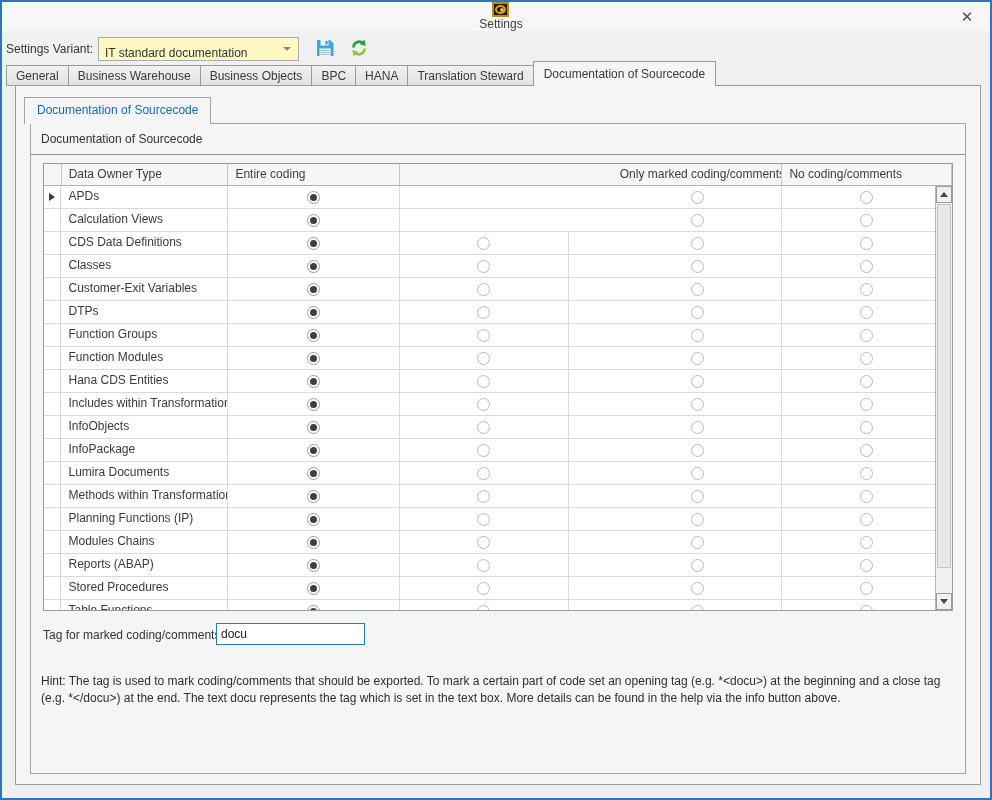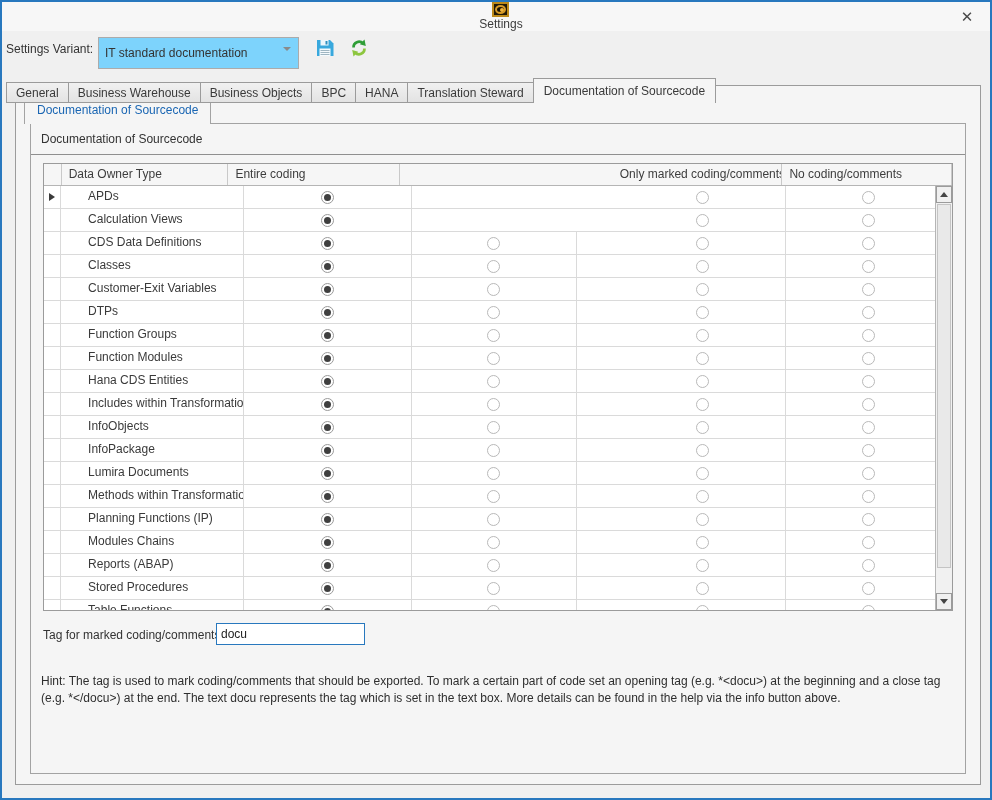--- a/index.html
+++ b/index.html
@@ -10,46 +10,46 @@
   }
   
   .titlebar{position:absolute;top:0;left:0;right:0;height:29px;background:#f7f7f7;display:flex;align-items:center;flex-direction:column;}
   .app-icon{width:17px;height:17px;margin-left:9px;background:#221a06;border:2px solid #bd8a1a;box-sizing:border-box;position:relative;}
   .app-icon i{position:absolute;inset:1px;border-radius:50%;border:2px solid #d79b27;background:#181203;box-sizing:border-box;}
   .app-icon i::after{content:"";position:absolute;right:0;top:1px;width:4px;height:4px;border-radius:50%;background:#f2b43c;}
   .title-text{margin-left:10px;color:#3c3c3c;}
   .close-btn{position:absolute;top:6px;right:14px;width:18px;height:18px;line-height:18px;text-align:center;color:#4a4a4a;font-size:15px;cursor:default;}
   
   .variant-label{position:absolute;top:40px;left:4px;}
-  .variant-select{position:absolute;top:35px;left:96px;width:201px;height:32px;box-sizing:border-box;background:#7dd3fc;border:1px solid #ababab;display:flex;align-items:center;padding-left:6px;}
+  .variant-select{position:absolute;top:35px;left:96px;width:201px;height:24px;box-sizing:border-box;background:#fef9c3;border:1px solid #ababab;display:flex;align-items:flex-end;padding-left:6px;}
   .dd-arrow{position:absolute;right:7px;top:9px;width:0;height:0;border-left:4px solid transparent;border-right:4px solid transparent;border-top:4px solid #8a8a8a;}
   .tool-icon{position:absolute;top:36px;width:20px;height:20px;}
   .tool-icon.save{left:313px;}
   .tool-icon.refresh{left:347px;}
   
-  .tabstrip{position:absolute;top:76px;left:4px;height:25px;display:flex;align-items:flex-end;z-index:3;}
+  .tabstrip{position:absolute;top:59px;left:4px;height:25px;display:flex;align-items:flex-end;z-index:3;}
   .tab{height:21px;line-height:20px;padding:0 9px;background:linear-gradient(#f1f1f1,#e3e3e3);
        border:1px solid #9b9b9b;box-sizing:border-box;margin-right:-1px;white-space:nowrap;color:#3a3a3a;}
   .tab.active{height:25px;line-height:24px;background:#f5f5f5;border-bottom:none;padding:0 10px;z-index:4;position:relative;}
   .tabpage{position:absolute;top:83px;left:13px;width:966px;height:700px;box-sizing:border-box;background:#f5f5f5;border:1px solid #9b9b9b;z-index:1;}
   
   .inner-tab{position:absolute;top:95px;left:22px;height:27px;line-height:25px;padding:0 12px;background:#f5f5f5;
              border:1px solid #a3a3a3;border-bottom:none;box-sizing:border-box;color:#1a66b3;z-index:2;}
   .groupbox{position:absolute;top:121px;left:28px;width:936px;height:651px;box-sizing:border-box;border:1px solid #a3a3a3;background:#f5f5f5;z-index:1;}
   .group-caption{height:30px;line-height:30px;padding-left:10px;border-bottom:1px solid #8f8f8f;color:#333;}
   
   .grid{position:absolute;left:12px;top:39px;width:910px;height:448px;box-sizing:border-box;background:#fff;border:1px solid #9b9b9b;overflow:hidden;}
   .grid-header{display:flex;height:22px;background:#f6f6f6;border-bottom:1px solid #b5b5b5;box-sizing:border-box;}
   .gh-cell{box-sizing:border-box;border-right:1px solid #c9c9c9;padding-left:7px;line-height:20px;color:#3d3d3d;overflow:hidden;white-space:nowrap;}
   .gh-cell.filler{flex:1;border-right:none;padding:0;}
   .c0{width:18px;} .c1{width:172px;} .c2{width:177px;} .c3{width:174px;margin-top:46px;} .c4{width:175px;margin-left:44px;} .c5{width:175px;}
   .grid-body{position:relative;height:424px;overflow:hidden;}
   .trow{display:flex;height:23px;box-sizing:border-box;border-bottom:1px solid #dadada;background:#fff;}
   .tcell{box-sizing:border-box;border-right:1px solid #dadada;height:100%;overflow:hidden;white-space:nowrap;}
-  .namecell{padding-left:7px;line-height:21px;color:#3a3a3a;margin-left:20px;}
+  .namecell{padding-left:7px;line-height:21px;color:#3a3a3a;}
   .radiocell{display:flex;align-items:center;justify-content:center;}
   .selcell{display:flex;align-items:center;justify-content:center;}
   .cur-arrow{width:0;height:0;border-top:4px solid transparent;border-bottom:4px solid transparent;border-left:6px solid #3a3a3a;}
   .radio{width:13px;height:13px;border:1px solid #b9b9b9;border-radius:50%;background:#fff;box-sizing:border-box;position:relative;}
   .radio.sel{border-color:#9a9a9a;}
   .radio.sel::after{content:"";position:absolute;left:2px;top:2px;right:2px;bottom:2px;border-radius:50%;background:#3f3f3f;}
   
   .vscroll{position:absolute;top:22px;right:0;bottom:0;width:17px;background:#f1f1f1;border-left:1px solid #b5b5b5;box-sizing:border-box;}
   .sb-btn{position:absolute;left:0;width:16px;height:17px;background:#f0f0f0;border:1px solid #9b9b9b;box-sizing:border-box;display:flex;align-items:center;justify-content:center;}
   .sb-btn.up{top:0;}

